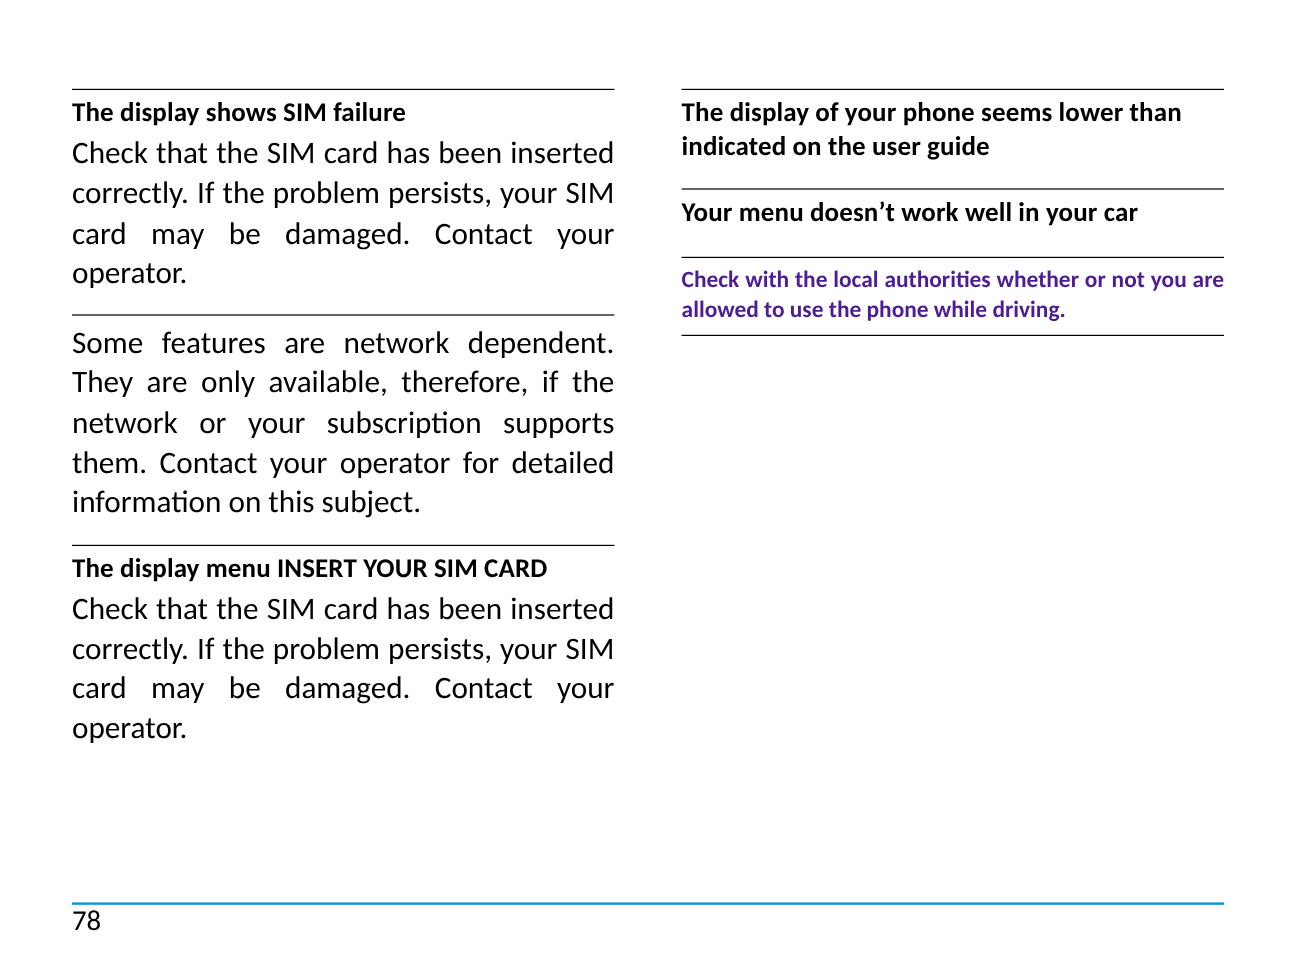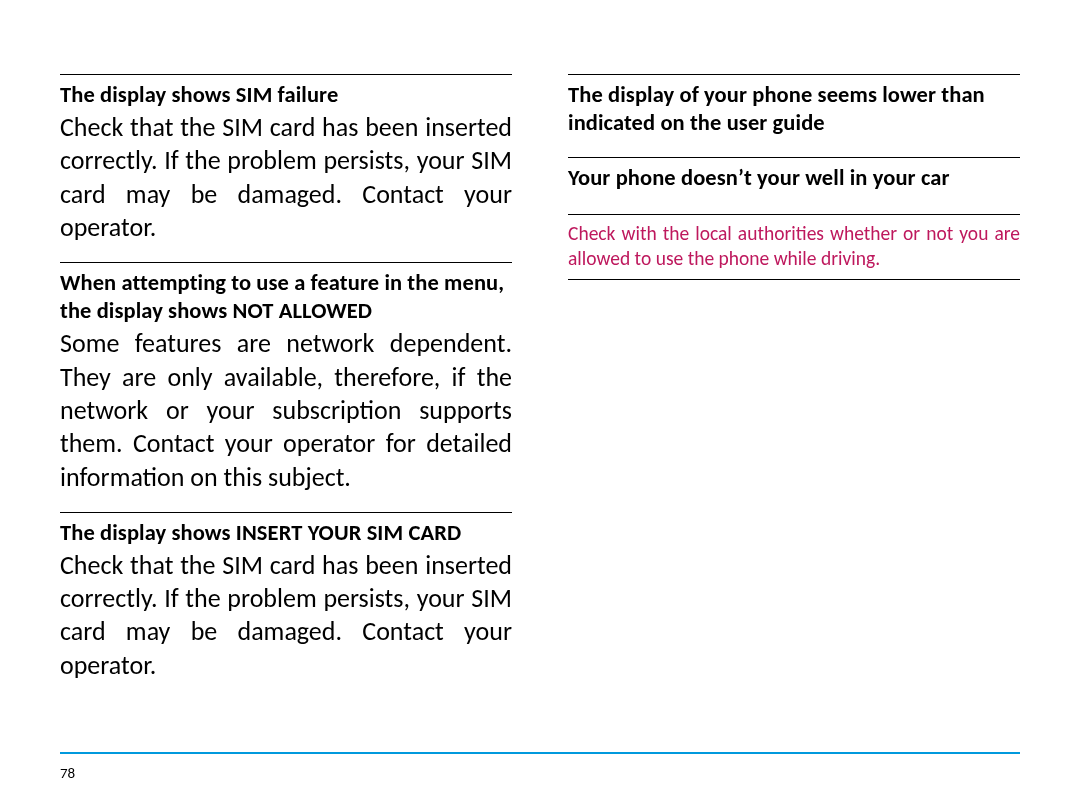--- a/index.html
+++ b/index.html
@@ -39,68 +39,67 @@
       text-justify: inter-word;
       font-weight: 400;
     }
     .note-box {
       border-top: 1.5px solid #000;
       border-bottom: 1.5px solid #000;
       padding: 6px 0 8px 0;
       margin-top: 2px;
     }
     .note-box p {
-      color: #be185d;
+      color: #4c1d95;
       font-size: 19.5px;
       line-height: 1.28;
       text-align: justify;
-      font-weight: 400;
+      font-weight: 700;
     }
     .footer-rule {
       position: absolute;
       left: 60px;
       right: 60px;
       bottom: 56px;
       height: 2px;
       background: #0099dd;
     }
     .page-number {
       position: absolute;
       left: 60px;
       bottom: 28px;
-      font-size: 15px;
+      font-size: 24px;
       font-weight: 400;
     }
   </style>
 </head>
 <body>
 
 <div class="columns">
 
   <div class="col">
     <div class="section">
       <h3>The display shows SIM failure</h3>
       <p>Check that the SIM card has been inserted correctly. If the problem persists, your SIM card may be damaged. Contact your operator.</p>
     </div>
     <div class="section">
-      <h3>When attempting to use a feature in the menu, the display shows NOT ALLOWED</h3>
       <p>Some features are network dependent. They are only available, therefore, if the network or your subscription supports them. Contact your operator for detailed information on this subject.</p>
     </div>
     <div class="section">
-      <h3>The display shows INSERT YOUR SIM CARD</h3>
+      <h3>The display menu INSERT YOUR SIM CARD</h3>
       <p>Check that the SIM card has been inserted correctly. If the problem persists, your SIM card may be damaged. Contact your operator.</p>
     </div>
   </div>
 
   <div class="col">
     <div class="section">
       <h3>The display of your phone seems lower than indicated on the user guide</h3>
     </div>
     <div class="section">
-      <h3>Your phone doesn’t your well in your car</h3>
+      <h3>Your menu doesn’t work well in your car</h3>
     </div>
     <div class="note-box">
       <p>Check with the local authorities whether or not you are allowed to use the phone while driving.</p>
     </div>
   </div>
 
 </div>
 
 <div class="footer-rule"></div>
 <div class="page-number">78</div>

